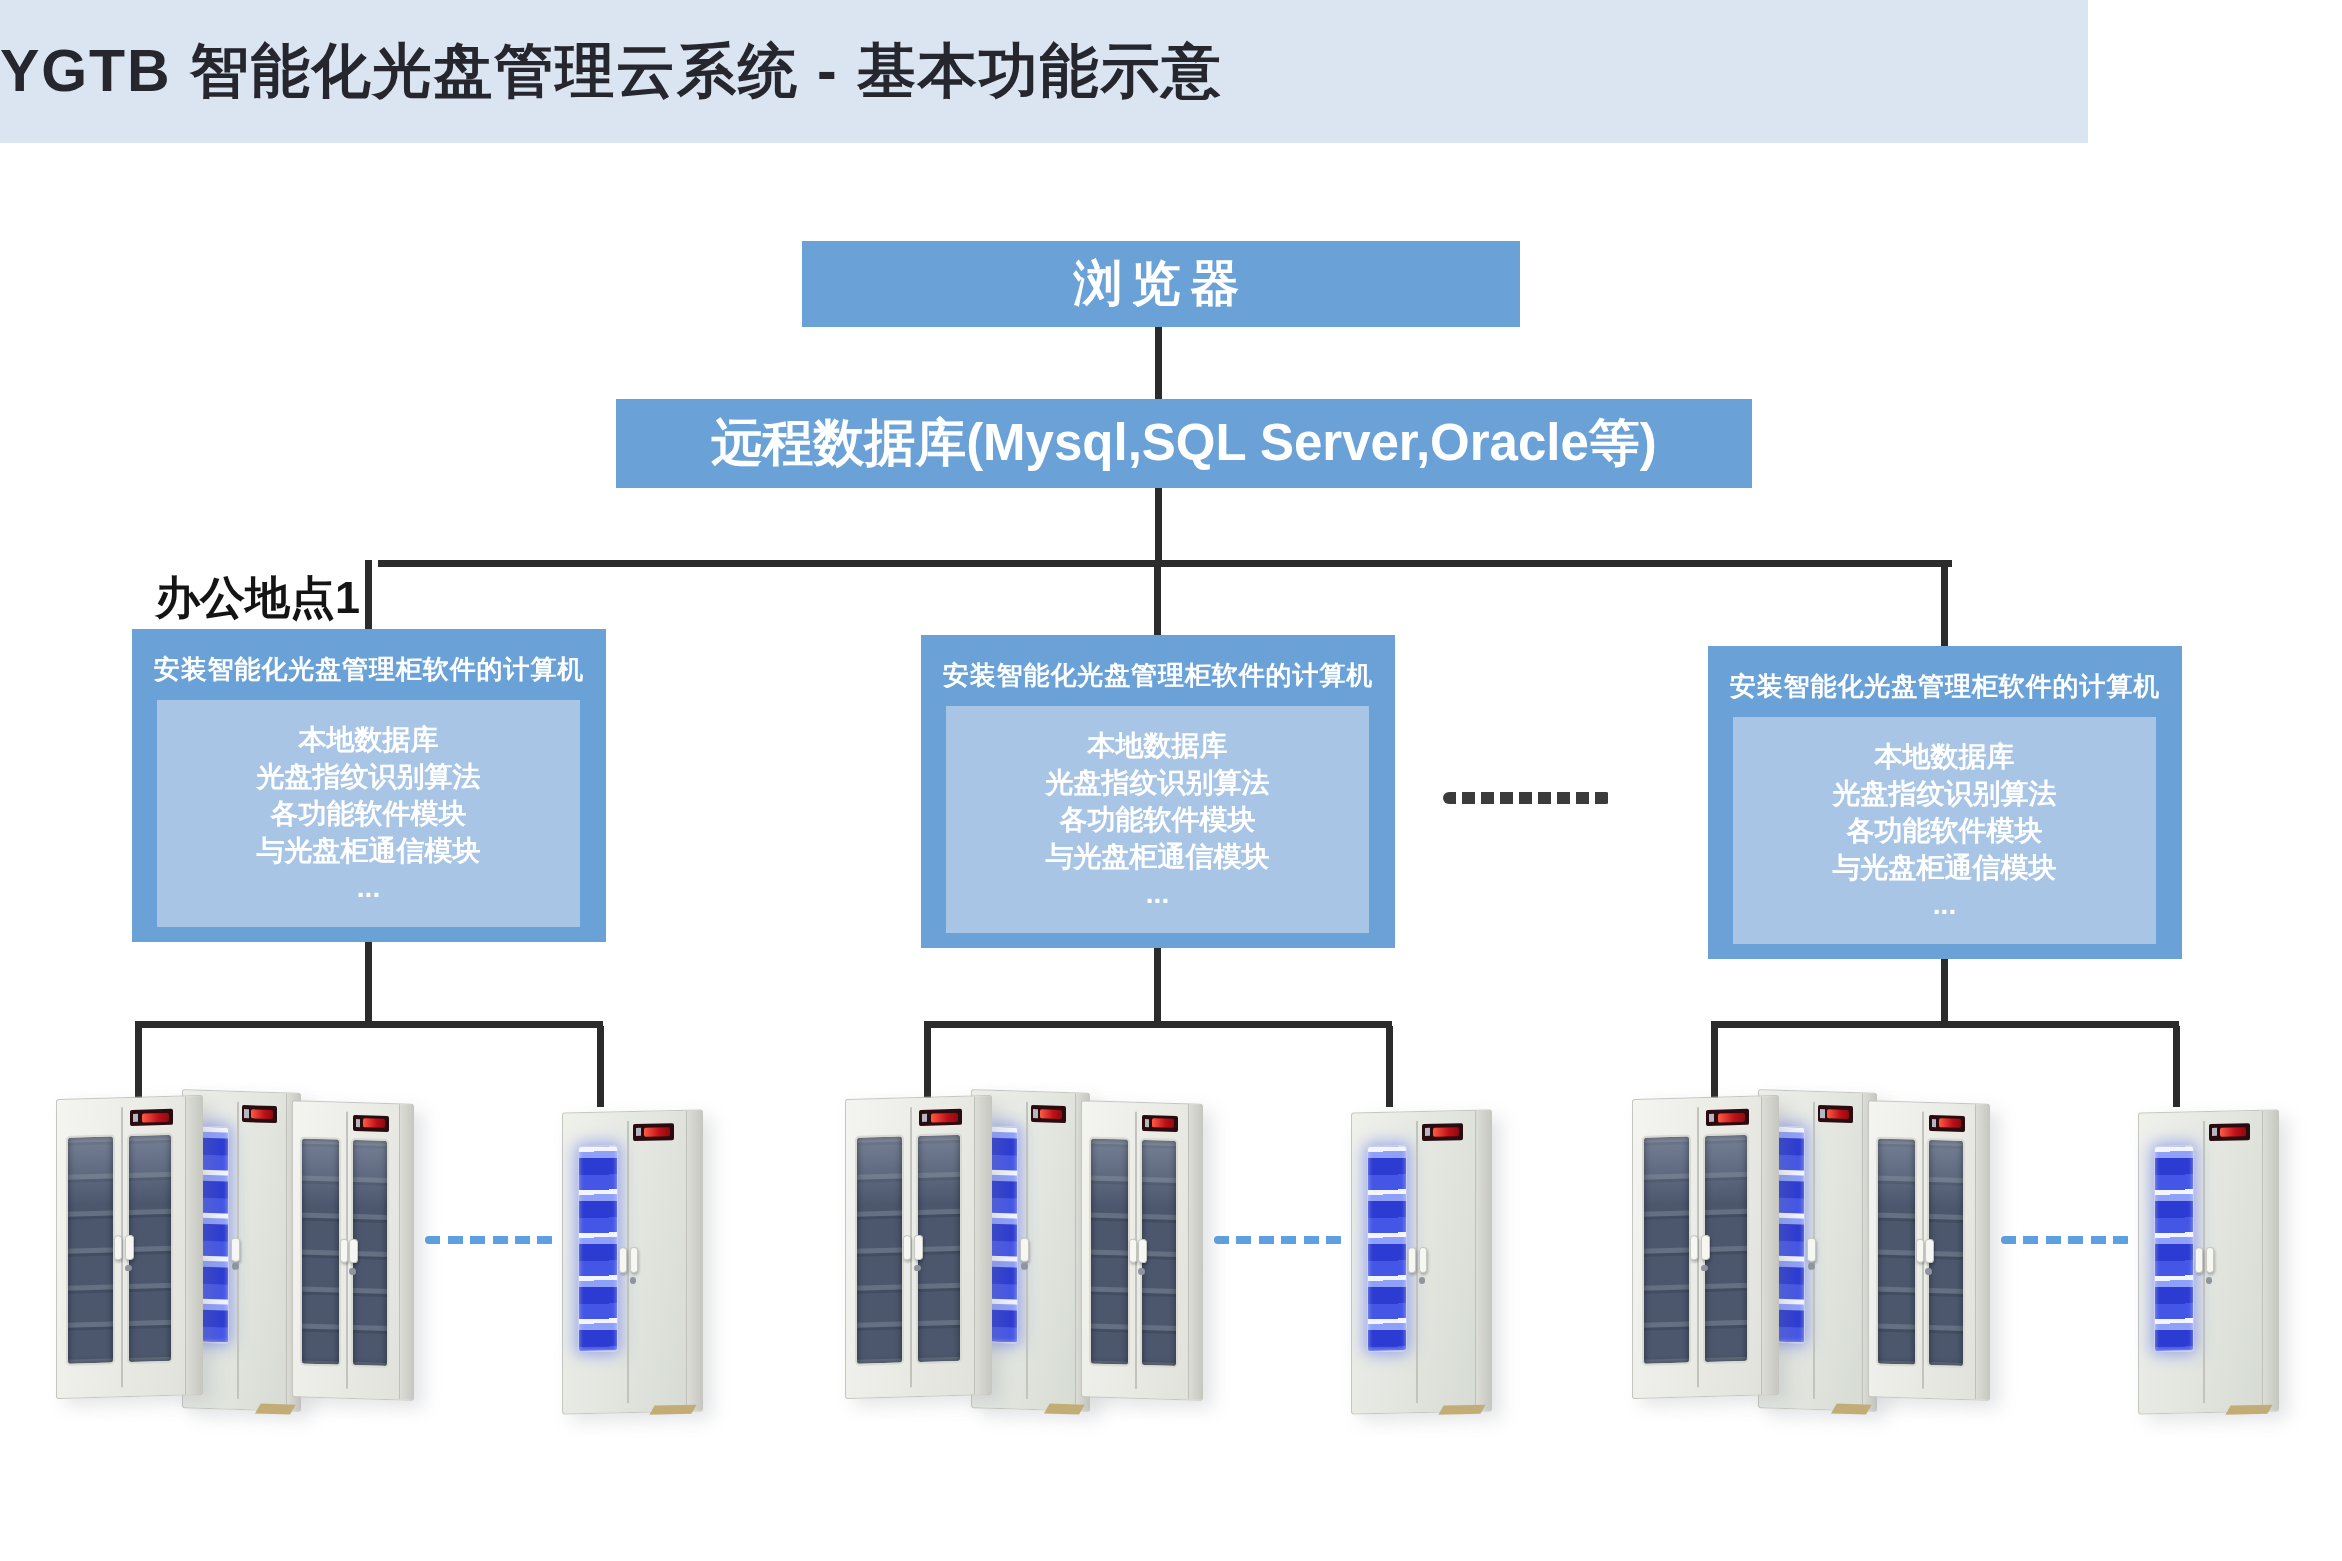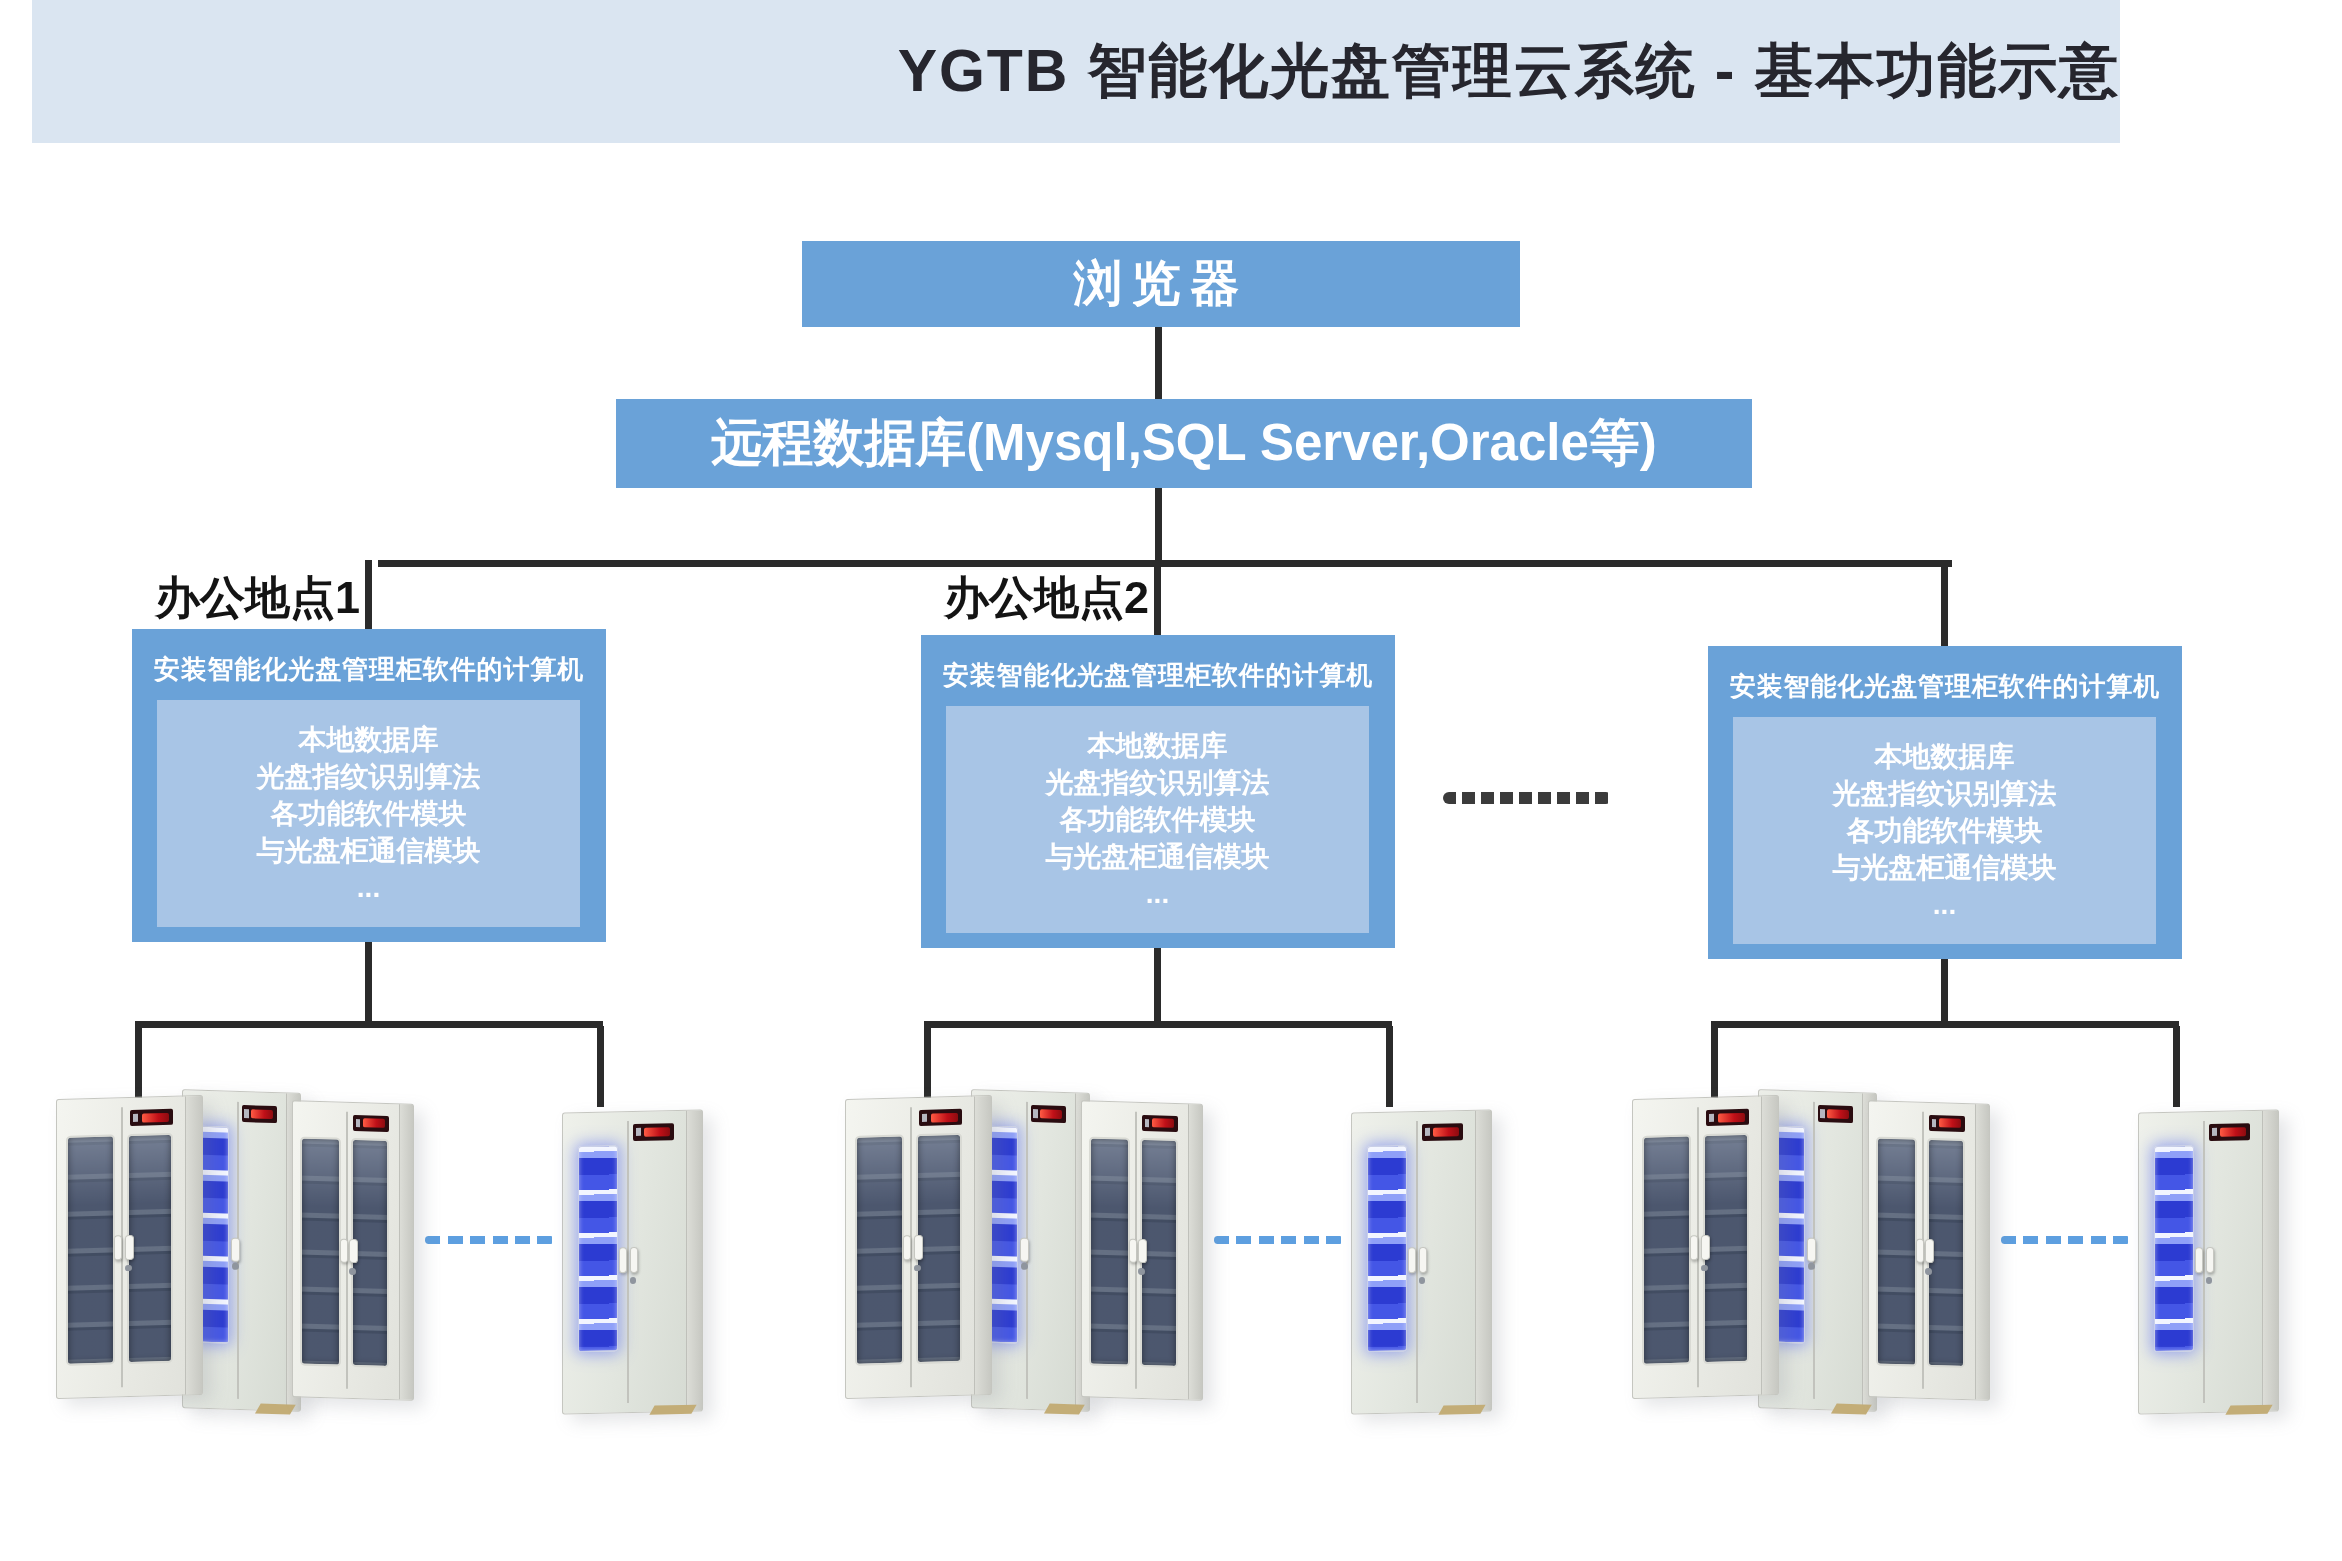--- a/index.html
+++ b/index.html
@@ -2,21 +2,21 @@
 <html style="font-size:15px"><head>
 <meta charset="utf-8">
 <style>
   html,body{margin:0;padding:0;background:#ffffff;}
   #canvas{
     position:relative;width:2342px;height:1562px;overflow:hidden;background:#ffffff;
     font-family:"Liberation Sans","DejaVu Sans",sans-serif;
   }
   
   .header-band{position:absolute;left:0;top:0;width:2088px;height:143px;background:#dae5f1;
-    display:flex;align-items:center;justify-content:flex-end;margin-left:32px;}
+    display:flex;align-items:center;justify-content:flex-start;}
   .page-title{margin:0;font-size:59px;font-weight:700;color:#26262e;letter-spacing:1.9px;}
   
   .node{position:absolute;background:#6aa2d8;color:#ffffff;display:flex;align-items:center;justify-content:center;}
   .browser-node{left:802px;top:241px;width:718px;height:86px;font-size:49px;font-weight:700;letter-spacing:9.4px;}
   .remotedb-node{left:616px;top:399px;width:1136px;height:89px;font-size:51px;font-weight:700;}
   
   .line{position:absolute;background:#2b2b2b;}
   .v{width:6.6px;} .h{height:6.6px;}
   
   .more-dashes{position:absolute;left:1443px;top:792px;width:169px;height:12px;
@@ -153,21 +153,20 @@
         <i class="ledwin"></i>
         <i class="seam s2"></i>
       <i class="hdl h1"></i>
         <i class="hdl h2"></i>
         <i class="lock"></i>
         <i class="base"></i>
     </div>
   </section>
 
   <section class="cluster c2">
-    <div class="office-label">办公地点2</div>
     <div class="line v drop-top"></div>
     <div class="pc-box">
       <p class="pc-title">安装智能化光盘管理柜软件的计算机</p>
       <div class="pc-inner">
         <div>本地数据库</div>
         <div>光盘指纹识别算法</div>
         <div>各功能软件模块</div>
         <div>与光盘柜通信模块</div>
         <div>...</div>
       </div>

